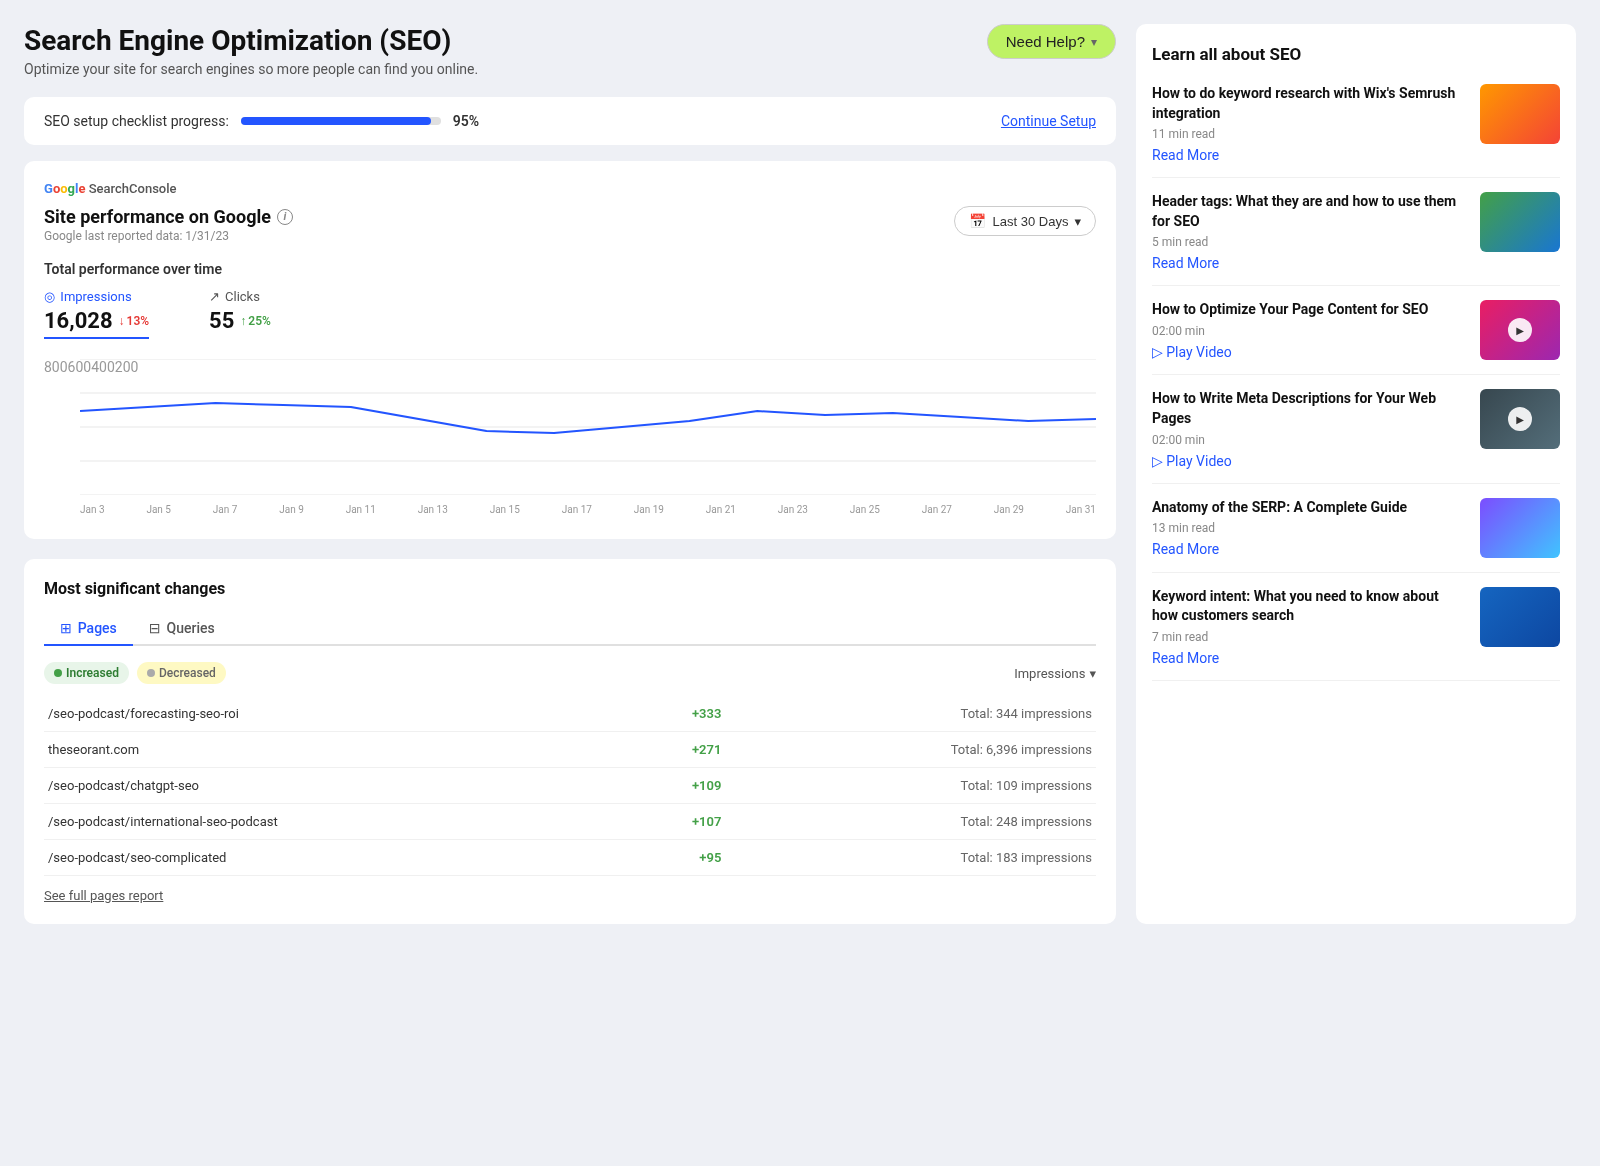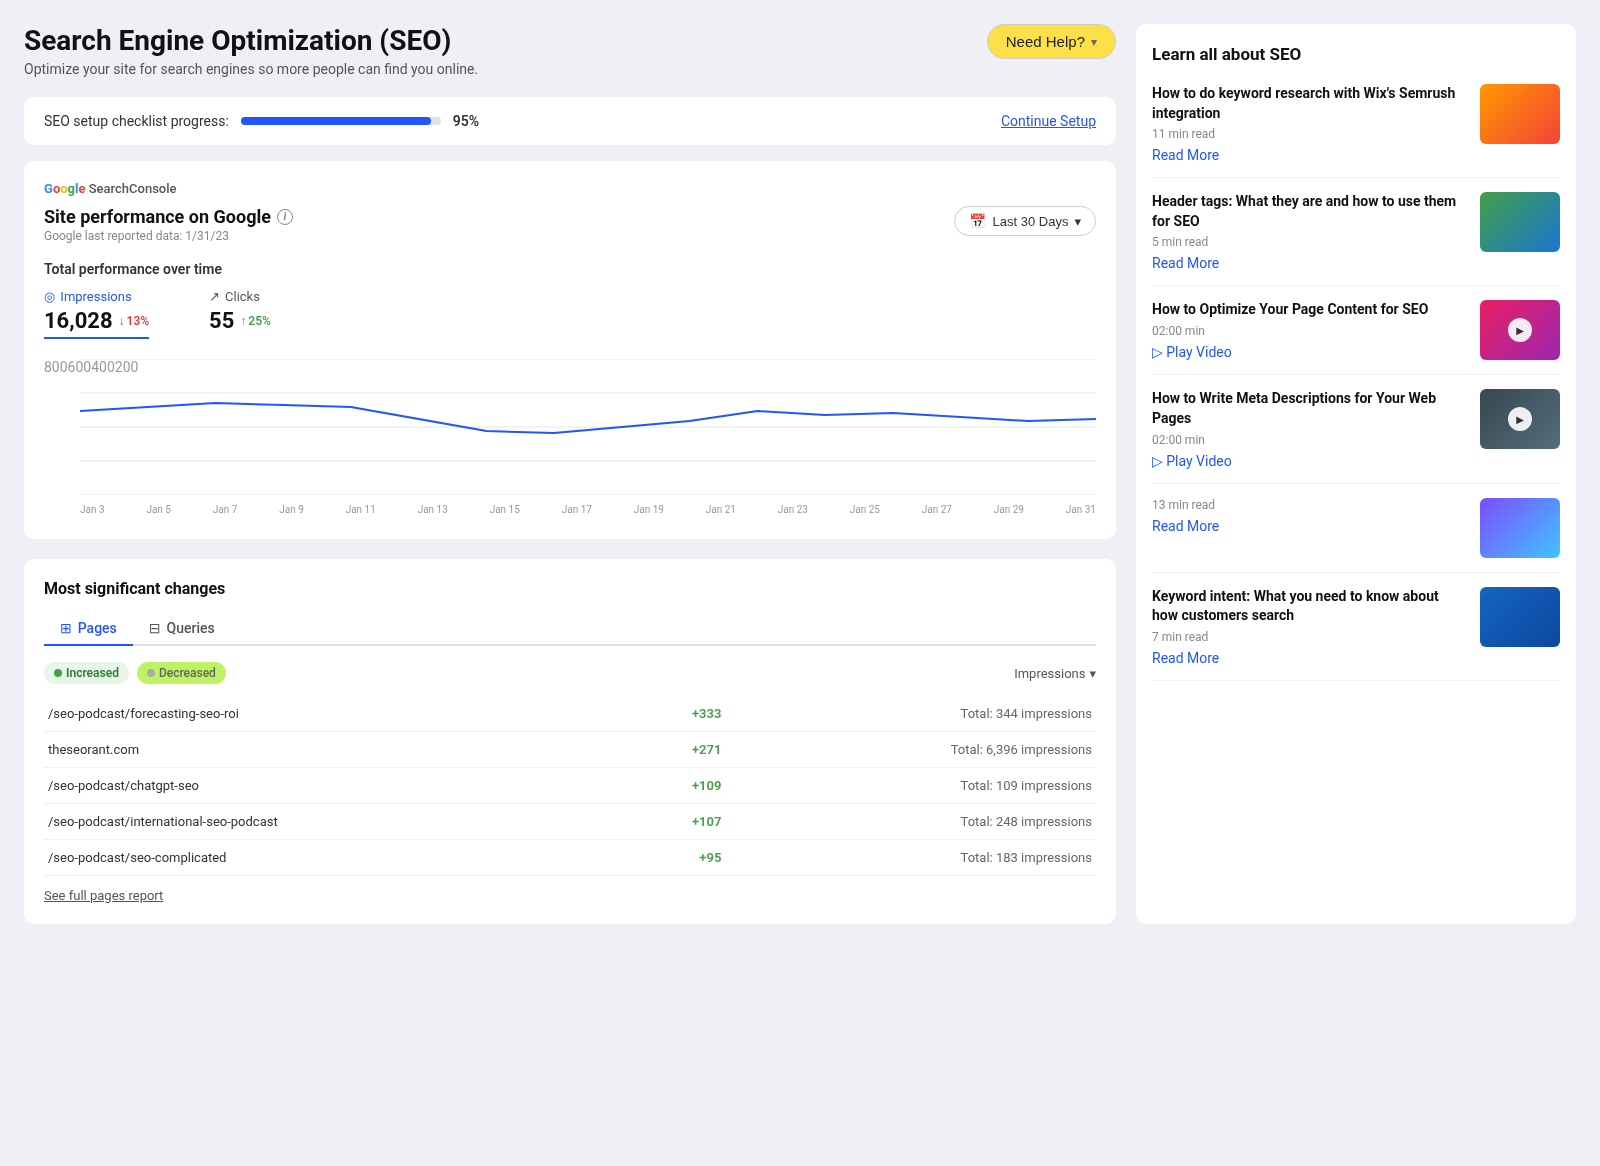--- a/index.html
+++ b/index.html
@@ -37,21 +37,21 @@
     }
     .page-subtitle {
       font-size: 14px;
       color: #555;
       margin-top: 4px;
     }
     .need-help-btn {
       display: flex;
       align-items: center;
       gap: 6px;
-      background: #fde047;
+      background: #bef264;
       border: 1.5px solid #ccc;
       border-radius: 20px;
       padding: 8px 18px;
       font-size: 15px;
       font-weight: 500;
       color: #222;
       cursor: pointer;
       white-space: nowrap;
     }
     .need-help-btn .chevron { font-size: 12px; color: #666; }
@@ -299,21 +299,21 @@
       display: flex; align-items: center; gap: 4px;
       background: #e8f5e9;
       border-radius: 12px;
       padding: 4px 10px;
       font-size: 12px;
       font-weight: 600;
       color: #2e7d32;
     }
     .badge-decreased {
       display: flex; align-items: center; gap: 4px;
-      background: #bef264;
+      background: #fef9c3;
       border-radius: 12px;
       padding: 4px 10px;
       font-size: 12px;
       font-weight: 500;
       color: #666;
     }
     .dot-green { width: 8px; height: 8px; border-radius: 50%; background: #43a047; }
     .dot-gray { width: 8px; height: 8px; border-radius: 50%; background: #aaa; }
 
     .impressions-sort {
@@ -645,20 +645,21 @@
       <a class="article-link">▷ Play Video</a>
     </div>
     <div class="article-thumb thumb-meta">
       <div class="play-overlay">
                 <div class="play-circle">▶</div>
               </div>
     </div>
   </div>
           <div class="article-item">
     <div class="article-text">
+      <div class="article-title">Anatomy of the SERP: A Complete Guide</div>
       <div class="article-meta">13 min read</div>
       <a class="article-link">Read More</a>
     </div>
     <div class="article-thumb thumb-anatomy">
       
     </div>
   </div>
           <div class="article-item">
     <div class="article-text">
       <div class="article-title">Keyword intent: What you need to know about how customers search</div>

